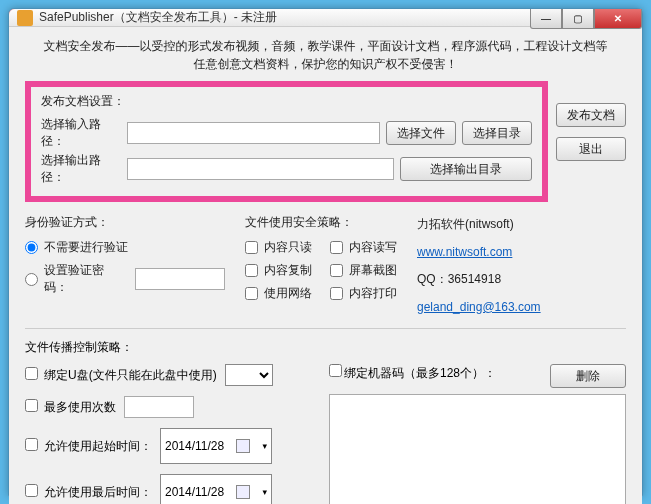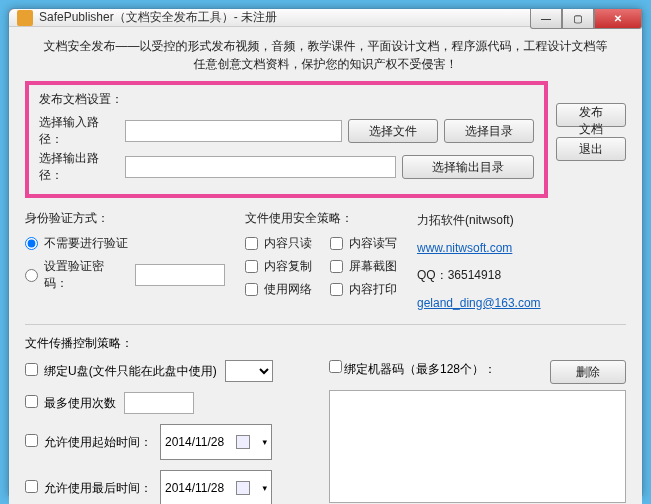--- a/index.html
+++ b/index.html
@@ -8,26 +8,26 @@
 .titlebar{background:linear-gradient(#fdfdfd,#e8e8e8);border-bottom:1px solid #ccc;border-radius:6px 6px 0 0;height:30px;display:flex;align-items:center;padding:0 8px;position:relative}
 .titlebar .icon{width:16px;height:16px;background:#e8a030;border-radius:2px;margin-right:6px}
 .titlebar .title{color:#333}
 .winbtns{position:absolute;right:0;top:0;display:flex}
 .winbtn{width:32px;height:20px;border:1px solid #888;border-top:none;display:flex;align-items:center;justify-content:center;background:linear-gradient(#f8f8f8,#d8d8d8);font-size:10px}
 .winbtn.min{border-radius:0 0 0 3px}
 .winbtn.close{background:linear-gradient(#e87070,#c83030);color:#fff;border-radius:0 0 3px 0;width:48px;font-weight:bold}
 .content{padding:10px 16px;flex:1;background:#f0f0f0}
 .intro{text-align:center;color:#222;line-height:1.5;margin-bottom:8px}
 .row-pub{display:flex;gap:8px;align-items:flex-start}
-.redbox{border:4px solid #ec4899;padding:6px 10px 10px;flex:1}
+.redbox{border:6px solid #ec4899;padding:6px 10px 10px;flex:1}
 .redbox .hdr{color:#222;margin-bottom:6px}
 .line{display:flex;align-items:center;gap:6px;margin-top:2px}
 .line label{width:80px;color:#222}
 .txt{border:1px solid #aaa;background:#fff;height:22px;padding:0 4px}
-.btn{background:linear-gradient(#fafafa,#e0e0e0);border:1px solid #888;border-radius:3px;height:24px;padding:0 20px;cursor:pointer;color:#222}
+.btn{background:linear-gradient(#fafafa,#e0e0e0);border:1px solid #888;border-radius:3px;height:24px;padding:0 10px;cursor:pointer;color:#222}
 .sidebtns{display:flex;flex-direction:column;gap:10px;padding-top:22px}
 .sidebtns .btn{width:70px}
 .mid{display:flex;gap:20px;margin-top:12px}
 .col{display:flex;flex-direction:column;gap:6px}
 .col .hdr{color:#222;margin-bottom:2px}
 .radio-row,.chk-row{display:flex;align-items:center;gap:4px;color:#222}
 input[type=radio],input[type=checkbox]{margin-right:2px}
 .grid-chk{display:grid;grid-template-columns:auto auto;gap:6px 18px}
 .info{color:#222;line-height:1.8}
 .info a{color:#1060c0;}

